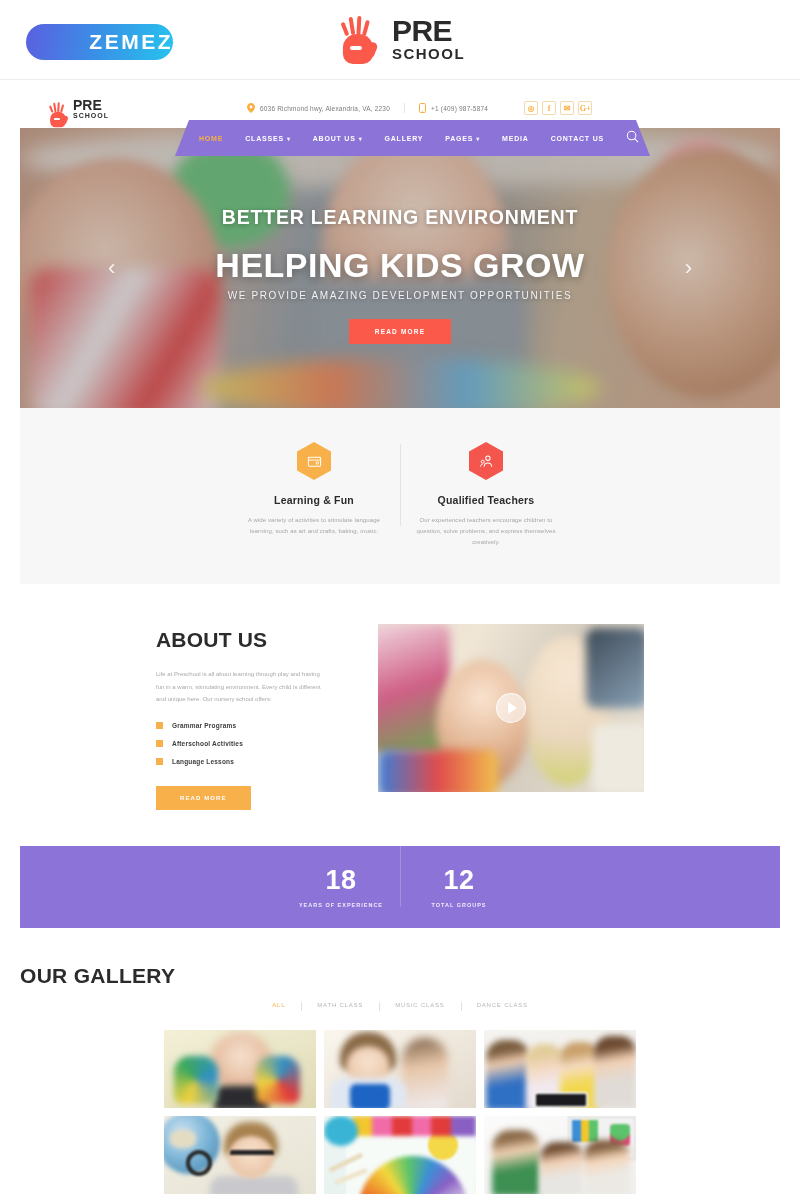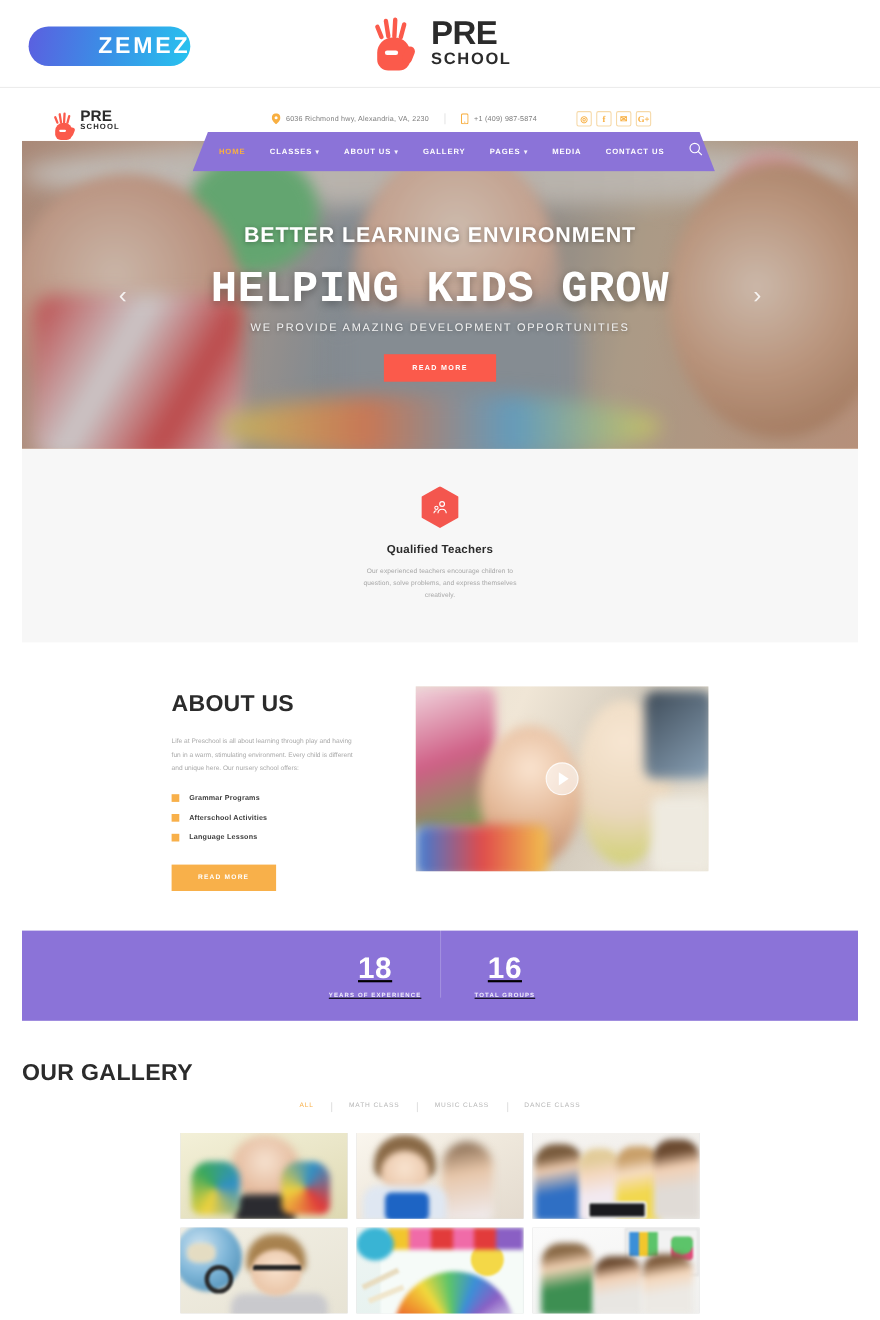--- a/index.html
+++ b/index.html
@@ -141,23 +141,23 @@
   .hero-inner {
     position: absolute; inset: 0; display: flex; flex-direction: column;
     align-items: center; justify-content: center; text-align: center;
     padding-top: 14px;
   }
   .hero-sub1 {
     font-size: 19.5px; font-weight: bold; color: #fff;
     letter-spacing: .8px; text-shadow: 0 1px 5px rgba(0,0,0,.3);
   }
   .hero-title {
-    font-size: 40px; font-weight: bold; color: #fff;
+    font-size: 34px; font-weight: bold; color: #fff;
     letter-spacing: .5px; line-height: 1.06;
-    text-shadow: 0 2px 8px rgba(0,0,0,.32); margin-top: 18px; font-family: Liberation Mono, monospace;
+    text-shadow: 0 2px 8px rgba(0,0,0,.32); margin-top: 18px;
   }
   .hero-sub2 {
     font-size: 10px; color: #f2f2f2; letter-spacing: 1.6px;
     margin-top: 7px; text-shadow: 0 1px 4px rgba(0,0,0,.35);
   }
   .btn-coral {
     margin-top: 18px; background: #fb5a4b; color: #fff;
     font-size: 6.5px; font-weight: bold; letter-spacing: 1.2px;
     padding: 9px 26px; border: none; cursor: pointer;
   }
@@ -238,21 +238,21 @@
     border-left: 9px solid #fff;
     border-top: 6px solid transparent; border-bottom: 6px solid transparent;
   }
 
   
   .stats {
     background: #8b73d8; height: 82px;
     display: flex; align-items: center; justify-content: center;
   }
   .stat {
-    width: 118px; text-align: center; position: relative; text-decoration: underline;
+    width: 118px; text-align: center; position: relative;
   }
   .stat + .stat::before {
     content: ""; position: absolute; left: 0; top: -22px;
     width: 1px; height: 62px; background: rgba(255,255,255,.2);
   }
   .stat .num {
     font-size: 27px; font-weight: bold; color: #fff; line-height: 1;
     letter-spacing: .5px;
   }
   .stat .lbl {
@@ -462,20 +462,31 @@
     <div class="hero-arrow right">›</div>
     <div class="hero-inner">
       <div class="hero-sub1">BETTER LEARNING ENVIRONMENT</div>
       <div class="hero-title">HELPING KIDS GROW</div>
       <div class="hero-sub2">WE PROVIDE AMAZING DEVELOPMENT OPPORTUNITIES</div>
       <button class="btn-coral">READ MORE</button>
     </div>
   </div>
 
   <div class="features">
+    <div class="feat">
+      <div class="hexi amber">
+        <svg width="15" height="15" viewBox="0 0 16 16">
+            <rect x="1.5" y="3.5" width="13" height="9.5" rx="1" fill="none" stroke="#fff" stroke-width="1.1"></rect>
+            <line x1="1.5" y1="6.5" x2="14.5" y2="6.5" stroke="#fff" stroke-width="1"></line>
+            <circle cx="11" cy="9.6" r="1.3" fill="none" stroke="#fff" stroke-width="1"></circle>
+          </svg>
+      </div>
+      <h3>Learning &amp; Fun</h3>
+      <p>A wide variety of activities to stimulate language learning, such as art and crafts, baking, music.</p>
+    </div>
     <div class="feat">
       <div class="hexi coral">
         <svg width="15" height="15" viewBox="0 0 16 16">
             <circle cx="9.5" cy="4.5" r="2.3" fill="none" stroke="#fff" stroke-width="1.1"></circle>
             <path d="M5.5 13.5c0-2.4 1.8-4 4-4s4 1.6 4 4" fill="none" stroke="#fff" stroke-width="1.1"></path>
             <circle cx="4" cy="8.2" r="1.6" fill="none" stroke="#fff" stroke-width="1"></circle>
             <path d="M1.6 13.5c0-1.6 1-2.6 2.4-2.6" fill="none" stroke="#fff" stroke-width="1"></path>
           </svg>
       </div>
       <h3>Qualified Teachers</h3>
@@ -513,21 +524,21 @@
       <div class="play"></div>
     </div>
   </div>
 
   <div class="stats">
     <div class="stat">
       <div class="num">18</div>
       <div class="lbl">YEARS OF EXPERIENCE</div>
     </div>
     <div class="stat">
-      <div class="num">16</div>
+      <div class="num">12</div>
       <div class="lbl">TOTAL GROUPS</div>
     </div>
   </div>
 
   <div class="gallery">
     <h2>OUR GALLERY</h2>
     <div class="gfilters">
       <div class="gf active">ALL</div>
       <div class="gf">MATH CLASS</div>
       <div class="gf">MUSIC CLASS</div>

